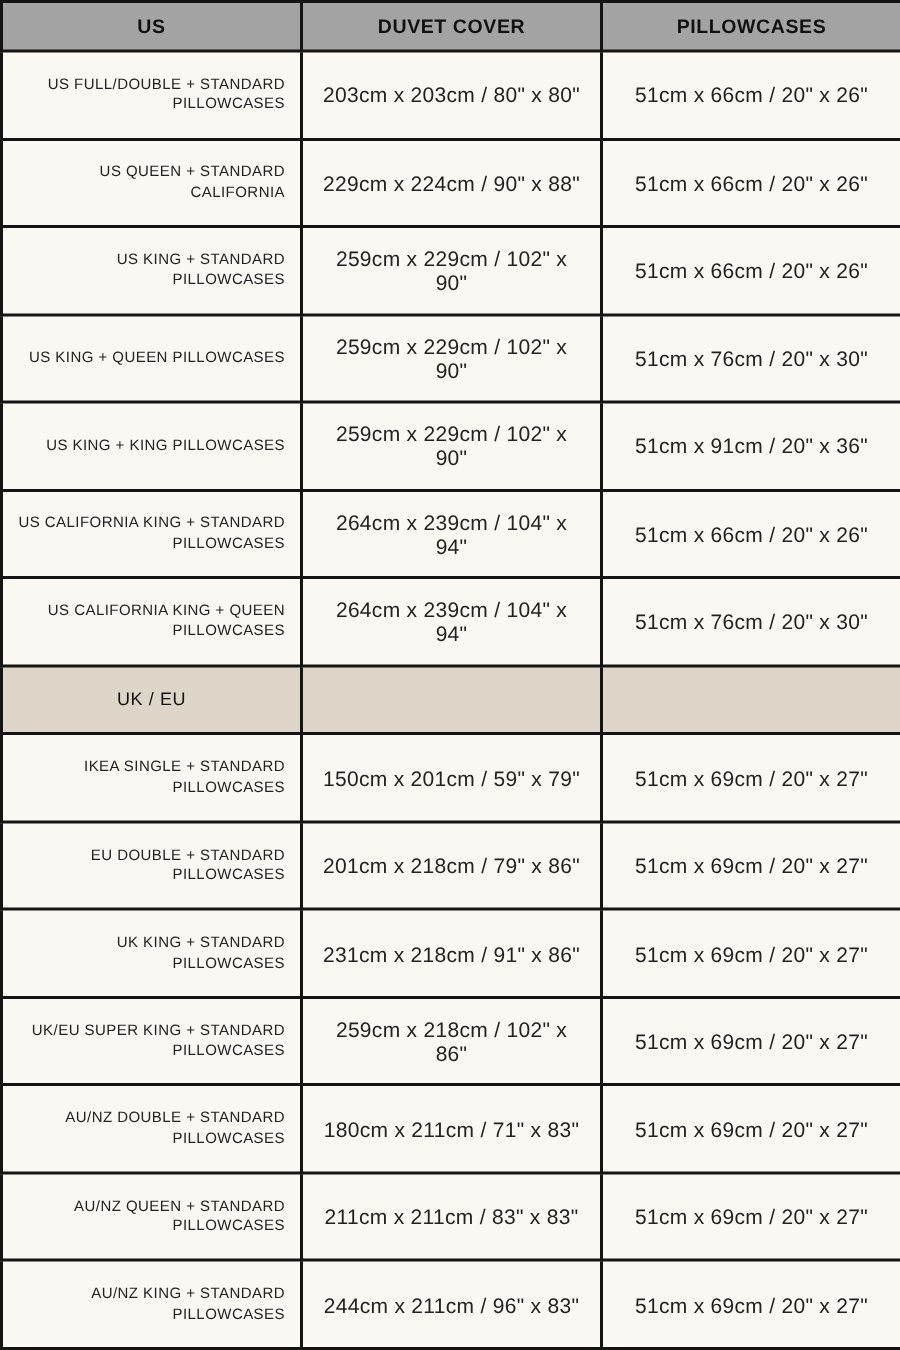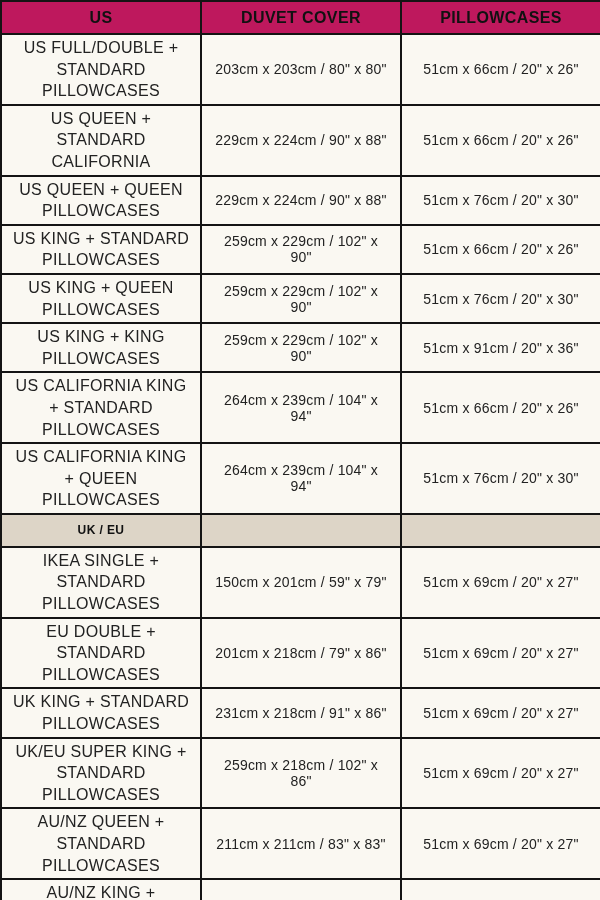--- a/index.html
+++ b/index.html
@@ -18,43 +18,44 @@
     table-layout: fixed;
     background: #faf8f2;
   }
   th, td {
     border: 2px solid #141414;
     text-align: center;
     vertical-align: middle;
     padding: 2px 10px;
   }
   tr.header-row th {
-    background: #be185d;
+    background: #a3a3a3;
     height: 33px;
-    font-size: 16px;
+    font-size: 13px;
     font-weight: bold;
     letter-spacing: 0.4px;
     color: #111111;
   }
   tr.section-row td {
     background: #ddd5c7;
     height: 33px;
   }
   tr.section-row td.section-label-cell {
     font-size: 12px;
-    font-weight: bold;
+    font-weight: normal;
     letter-spacing: 0.4px;
     color: #111111;
   }
   tr.data-row { height: 42px; }
   td.size-cell {
-    font-size: 16px;
+    font-size: 10px;
     letter-spacing: 0.3px;
     line-height: 1.35;
     color: #222222;
+    text-align: right;
   }
   td.dim-cell {
     font-size: 14px;
     letter-spacing: 0.2px;
     color: #222222;
   }
 </style>
 </head>
 <body>
 
@@ -74,25 +75,20 @@
   <tbody>
       <tr class="data-row">
     <td class="size-cell">US FULL/DOUBLE + STANDARD PILLOWCASES</td>
     <td class="dim-cell">203cm x 203cm / 80" x 80"</td>
     <td class="dim-cell">51cm x 66cm / 20" x 26"</td>
   </tr>
       <tr class="data-row">
     <td class="size-cell">US QUEEN + STANDARD CALIFORNIA</td>
     <td class="dim-cell">229cm x 224cm / 90" x 88"</td>
     <td class="dim-cell">51cm x 66cm / 20" x 26"</td>
-  </tr>
-      <tr class="data-row">
-    <td class="size-cell">US QUEEN + QUEEN PILLOWCASES</td>
-    <td class="dim-cell">229cm x 224cm / 90" x 88"</td>
-    <td class="dim-cell">51cm x 76cm / 20" x 30"</td>
   </tr>
       <tr class="data-row">
     <td class="size-cell">US KING + STANDARD PILLOWCASES</td>
     <td class="dim-cell">259cm x 229cm / 102" x 90"</td>
     <td class="dim-cell">51cm x 66cm / 20" x 26"</td>
   </tr>
       <tr class="data-row">
     <td class="size-cell">US KING + QUEEN PILLOWCASES</td>
     <td class="dim-cell">259cm x 229cm / 102" x 90"</td>
     <td class="dim-cell">51cm x 76cm / 20" x 30"</td>
@@ -131,20 +127,25 @@
     <td class="size-cell">UK KING + STANDARD PILLOWCASES</td>
     <td class="dim-cell">231cm x 218cm / 91" x 86"</td>
     <td class="dim-cell">51cm x 69cm / 20" x 27"</td>
   </tr>
       <tr class="data-row">
     <td class="size-cell">UK/EU SUPER KING + STANDARD PILLOWCASES</td>
     <td class="dim-cell">259cm x 218cm / 102" x 86"</td>
     <td class="dim-cell">51cm x 69cm / 20" x 27"</td>
   </tr>
       <tr class="data-row">
+    <td class="size-cell">AU/NZ DOUBLE + STANDARD PILLOWCASES</td>
+    <td class="dim-cell">180cm x 211cm / 71" x 83"</td>
+    <td class="dim-cell">51cm x 69cm / 20" x 27"</td>
+  </tr>
+      <tr class="data-row">
     <td class="size-cell">AU/NZ QUEEN + STANDARD PILLOWCASES</td>
     <td class="dim-cell">211cm x 211cm / 83" x 83"</td>
     <td class="dim-cell">51cm x 69cm / 20" x 27"</td>
   </tr>
       <tr class="data-row">
     <td class="size-cell">AU/NZ KING + STANDARD PILLOWCASES</td>
     <td class="dim-cell">244cm x 211cm / 96" x 83"</td>
     <td class="dim-cell">51cm x 69cm / 20" x 27"</td>
   </tr>
     </tbody>

